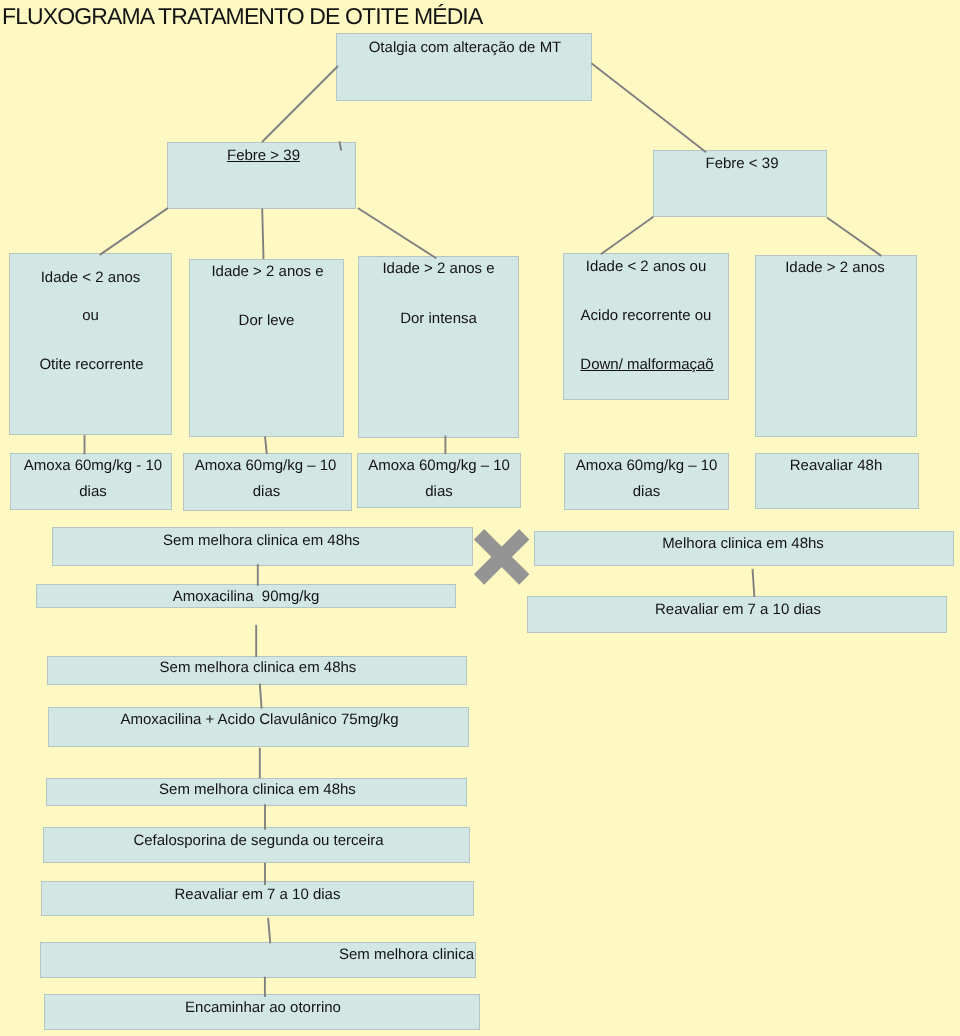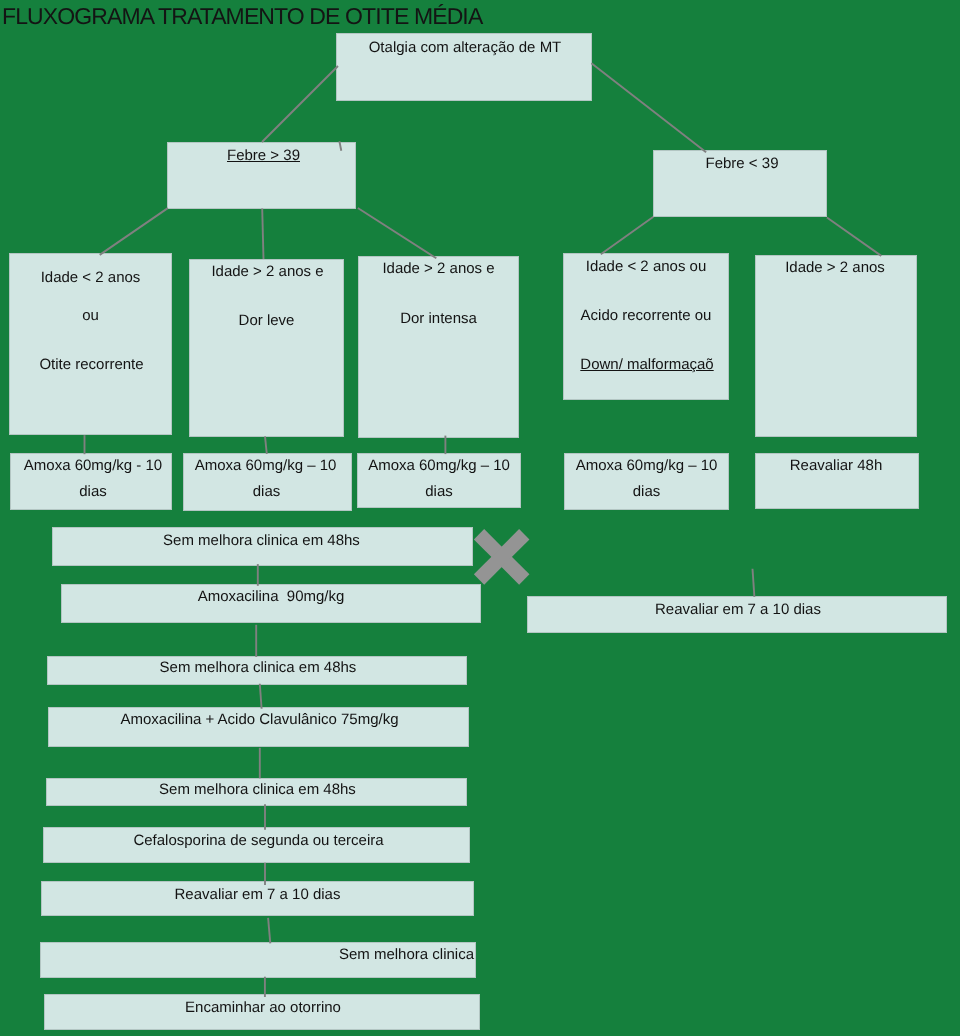--- a/index.html
+++ b/index.html
@@ -1,17 +1,17 @@
 <!DOCTYPE html>
 <html><head>
 <meta charset="utf-8">
 <style>
   html,body{margin:0;padding:0;background:#ffffff;}
   body{width:960px;height:1036px;font-family:"Liberation Sans",sans-serif;overflow:hidden;}
-  #stage{position:relative;width:960px;height:1036px;background:#15803d;}
+  #stage{position:relative;width:960px;height:1036px;background:#fef9c3;}
   .ln,.title{-webkit-font-smoothing:antialiased;text-rendering:geometricPrecision;will-change:transform;transform:translateZ(0);}
   .title{position:absolute;left:2px;top:3px;font-size:23px;line-height:26px;color:#141414;white-space:nowrap;letter-spacing:-0.88px;}
   .box{position:absolute;background:#d2e6e3;border:1px solid #b3c6c3;box-sizing:border-box;color:#131313;}
   .ln{position:absolute;left:0;width:100%;display:block;text-align:center;white-space:pre;
       font-size:15px;line-height:normal;letter-spacing:0px;}
   svg.edges{position:absolute;left:0;top:0;width:960px;height:1036px;pointer-events:none;z-index:5;}
 </style>
 </head>
 <body>
 
@@ -92,21 +92,21 @@
   <div class="box" style="left:564px;top:453px;width:165px;height:57px;">
     <span class="ln" style="top:2.7px;margin-left:-0.5px;">Amoxa 60mg/kg – 10</span>
     <span class="ln" style="top:29.0px;margin-left:-0.5px;">dias</span>
   </div>
   <div class="box" style="left:755px;top:453px;width:164px;height:56px;">
     <span class="ln" style="top:3.0px;margin-left:-1.0px;">Reavaliar 48h</span>
   </div>
   <div class="box" style="left:52px;top:527px;width:421px;height:39px;">
     <span class="ln" style="top:3.8px;margin-left:-0.8px;">Sem melhora clinica em 48hs</span>
   </div>
-  <div class="box" style="left:61px;top:584px;width:420px;height:39px;">
+  <div class="box" style="left:36px;top:584px;width:420px;height:24px;">
     <span class="ln" style="top:3.3px;margin-left:-0.5px;">Amoxacilina  90mg/kg</span>
   </div>
   <div class="box" style="left:47px;top:656px;width:420px;height:29px;">
     <span class="ln" style="top:1.8px;margin-left:0.6px;">Sem melhora clinica em 48hs</span>
   </div>
   <div class="box" style="left:48px;top:707px;width:421px;height:40px;">
     <span class="ln" style="top:2.5px;margin-left:0.5px;">Amoxacilina + Acido Clavulânico 75mg/kg</span>
   </div>
   <div class="box" style="left:46px;top:778px;width:421px;height:28px;">
     <span class="ln" style="top:1.6px;margin-left:1.1px;">Sem melhora clinica em 48hs</span>
@@ -116,16 +116,19 @@
   </div>
   <div class="box" style="left:41px;top:881px;width:433px;height:35px;">
     <span class="ln" style="top:3.7px;margin-left:0.4px;">Reavaliar em 7 a 10 dias</span>
   </div>
   <div class="box" style="left:40px;top:942px;width:436px;height:36px;">
     <span class="ln" style="top:2.8px;margin-left:-1.1px;text-align:right;">Sem melhora clinica</span>
   </div>
   <div class="box" style="left:44px;top:994px;width:436px;height:36px;">
     <span class="ln" style="top:4.1px;margin-left:0.6px;">Encaminhar ao otorrino</span>
   </div>
+  <div class="box" style="left:534px;top:531px;width:420px;height:35px;">
+    <span class="ln" style="top:3.4px;margin-left:-1.0px;">Melhora clinica em 48hs</span>
+  </div>
   <div class="box" style="left:527px;top:596px;width:420px;height:37px;">
     <span class="ln" style="top:3.8px;margin-left:1.3px;">Reavaliar em 7 a 10 dias</span>
   </div>
 </div>
 
 </body></html>

